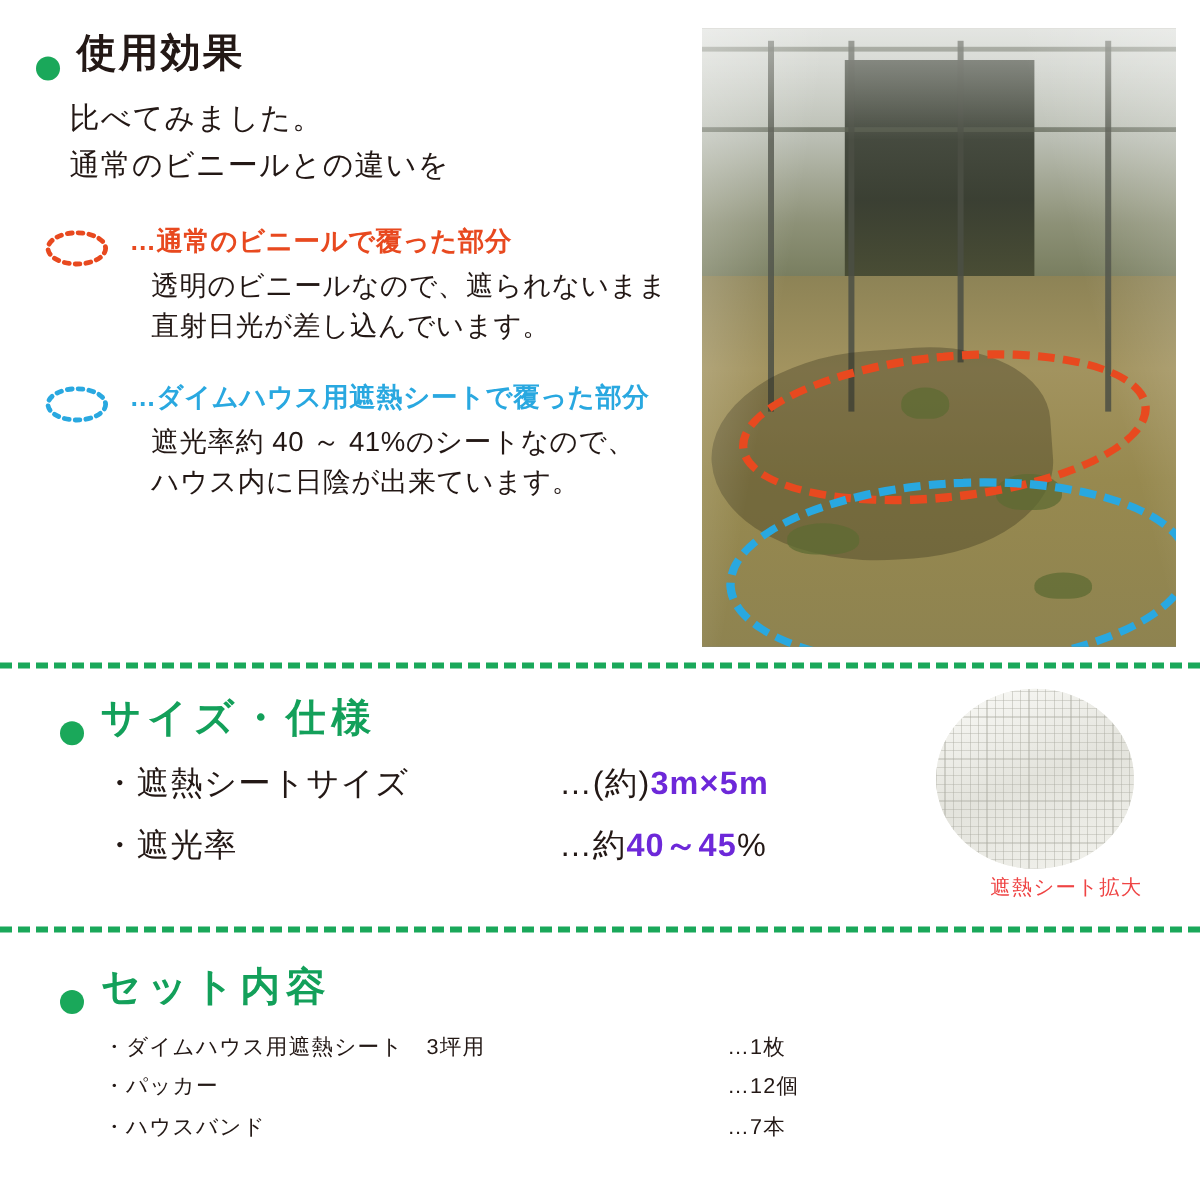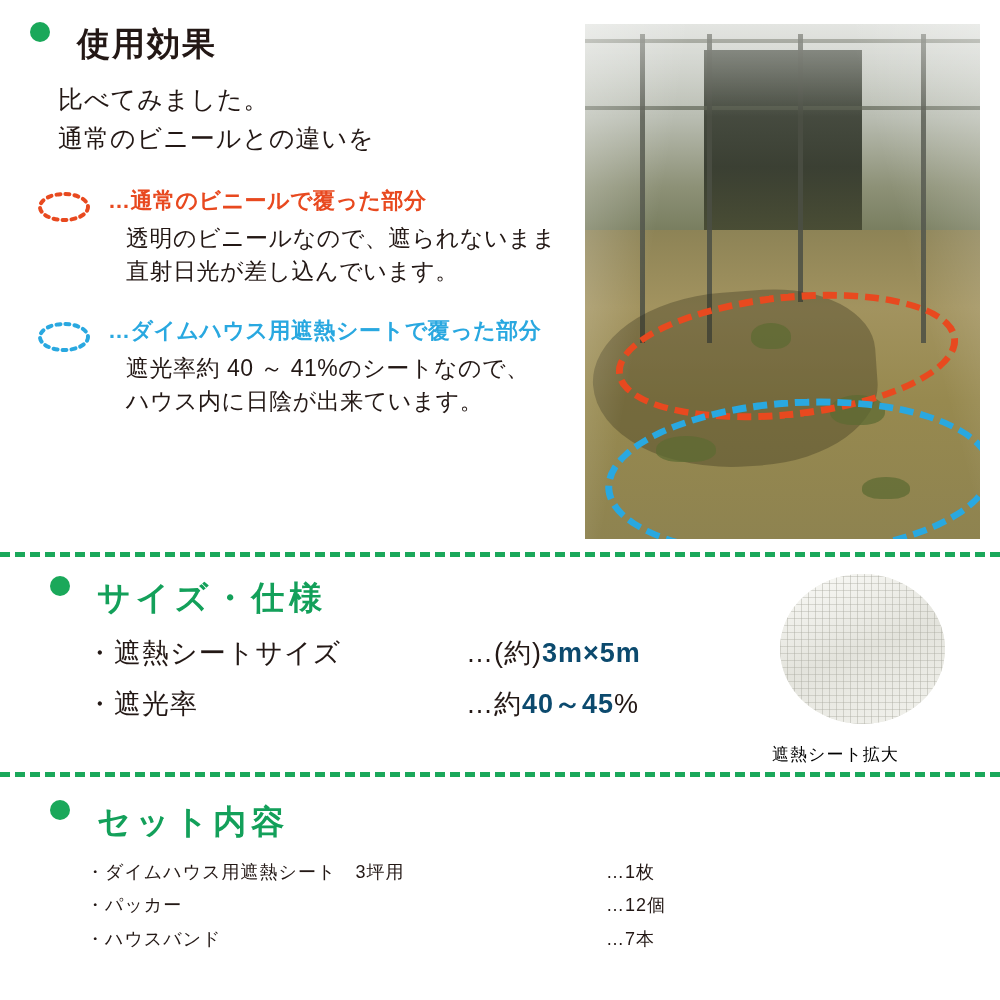--- a/index.html
+++ b/index.html
@@ -21,22 +21,22 @@
   }
 
   
   .sec1 {
     position: absolute;
     left: 0; top: 0;
     width: 1000px; height: 548px;
   }
   .heading {
     display: flex;
-    align-items: flex-start;
-    gap: 27px;
+    align-items: flex-end;
+    gap: 14px;
   }
   .bullet-dot {
     width: 20px; height: 20px;
     border-radius: 50%;
     background: #1aa85a;
     flex: 0 0 auto;
   }
   .heading-text {
     font-size: 33px;
     font-weight: bold;
@@ -176,21 +176,21 @@
   }
   .spec-row {
     display: flex;
     align-items: baseline;
     font-size: 27px;
     line-height: 1.9;
     letter-spacing: 1px;
   }
   .spec-label { width: 380px; }
   .spec-dots { color: #231815; }
-  .spec-val-orange { color: #0c4a6e; font-weight: bold; }
+  .spec-val-orange { color: #6d28d9; font-weight: bold; }
   .spec-val { color: #231815; }
 
   .swatch-wrap {
     position: absolute;
     left: 772px; top: 18px;
     width: 180px; height: 195px;
   }
   .swatch {
     width: 165px; height: 150px;
     border-radius: 50%;
@@ -200,25 +200,25 @@
     margin: 0 auto;
   }
   .swatch .weave {
     position: absolute; inset: 0;
     background:
       repeating-linear-gradient(90deg, rgba(170,170,160,.45) 0 1px, rgba(0,0,0,0) 1px 7px),
       repeating-linear-gradient(0deg, rgba(170,170,160,.40) 0 1px, rgba(0,0,0,0) 1px 7px),
       linear-gradient(160deg,#fbfbf8 0%, #e3e3dc 50%, #f3f3ee 100%);
   }
   .swatch-caption {
-    text-align: left;
+    text-align: right;
     font-size: 17px;
     letter-spacing: 1px;
-    margin-top: 19px;
-    color: #000000;
+    margin-top: 4px;
+    color: #ef4444;
   }
 
   
   .sec3 { position: absolute; left: 0; top: 778px; width: 1000px; height: 222px; }
   #sec3-heading { position: absolute; left: 50px; top: 22px; }
   .set-list { position: absolute; left: 86px; top: 78px; }
   .set-row {
     display: flex;
     align-items: baseline;
     font-size: 18px;

